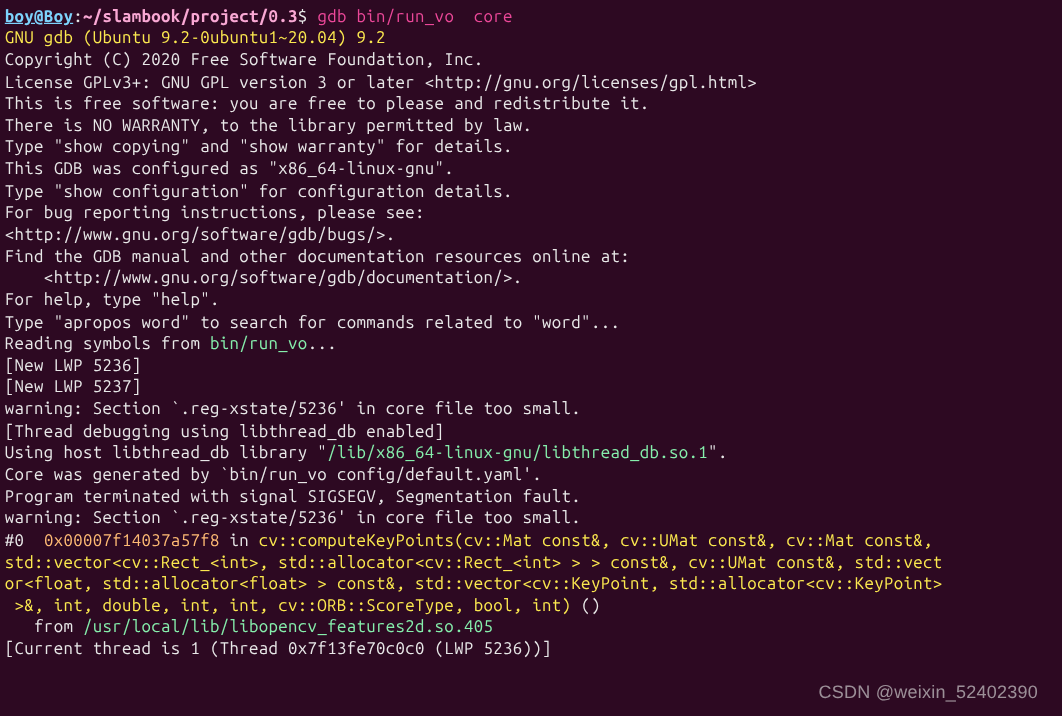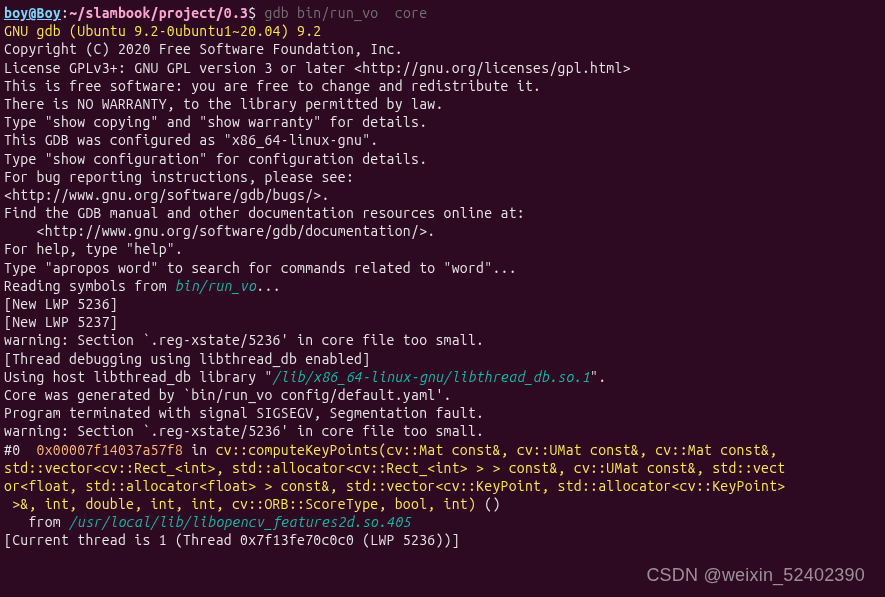--- a/index.html
+++ b/index.html
@@ -20,44 +20,44 @@
       position: relative;
       overflow: hidden;
     }
     .line {
       white-space: pre;
       font-family: inherit;
     }
     .user { color: #7dd3fc; font-weight: bold; text-decoration: underline; }
     .path { color: #f9a8d4; font-weight: bold; }
     .dollar { color: #e8e8e8; }
-    .cmd { color: #737373; }
-    .green { color: #14b8a6; font-style: italic; }
+    .cmd { color: #ec4899; }
+    .green { color: #86efac; }
     .cyan { color: #fdba74; }
     .yellow { color: #fce94f; text-align: center; }
     .watermark {
       position: absolute;
       bottom: 10px;
       right: 20px;
       color: rgba(215, 215, 215, 0.65);
-      font-size: 18px;
+      font-size: 15px;
       font-family: sans-serif;
       letter-spacing: 0.2px;
     }
   </style>
 </head>
 <body>
 
 <div class="line"><span class="user">boy@Boy</span><span class="dollar">:</span><span class="path">~/slambook/project/0.3</span><span class="dollar">$ </span><span class="cmd">gdb bin/run_vo  core</span></div>
 
 <div class="line"><span class="yellow">GNU gdb (Ubuntu 9.2-0ubuntu1~20.04) 9.2</span></div>
 
 <div class="line">Copyright (C) 2020 Free Software Foundation, Inc.</div>
 <div class="line">License GPLv3+: GNU GPL version 3 or later &lt;http://gnu.org/licenses/gpl.html&gt;</div>
-<div class="line">This is free software: you are free to change and redistribute it.</div>
+<div class="line">This is free software: you are free to please and redistribute it.</div>
 <div class="line">There is NO WARRANTY, to the library permitted by law.</div>
 <div class="line">Type "show copying" and "show warranty" for details.</div>
 <div class="line">This GDB was configured as "x86_64-linux-gnu".</div>
 <div class="line">Type "show configuration" for configuration details.</div>
 <div class="line">For bug reporting instructions, please see:</div>
 <div class="line">&lt;http://www.gnu.org/software/gdb/bugs/&gt;.</div>
 <div class="line">Find the GDB manual and other documentation resources online at:</div>
 <div class="line">    &lt;http://www.gnu.org/software/gdb/documentation/&gt;.</div>
 <div class="line"></div>
 <div class="line">For help, type "help".</div>

